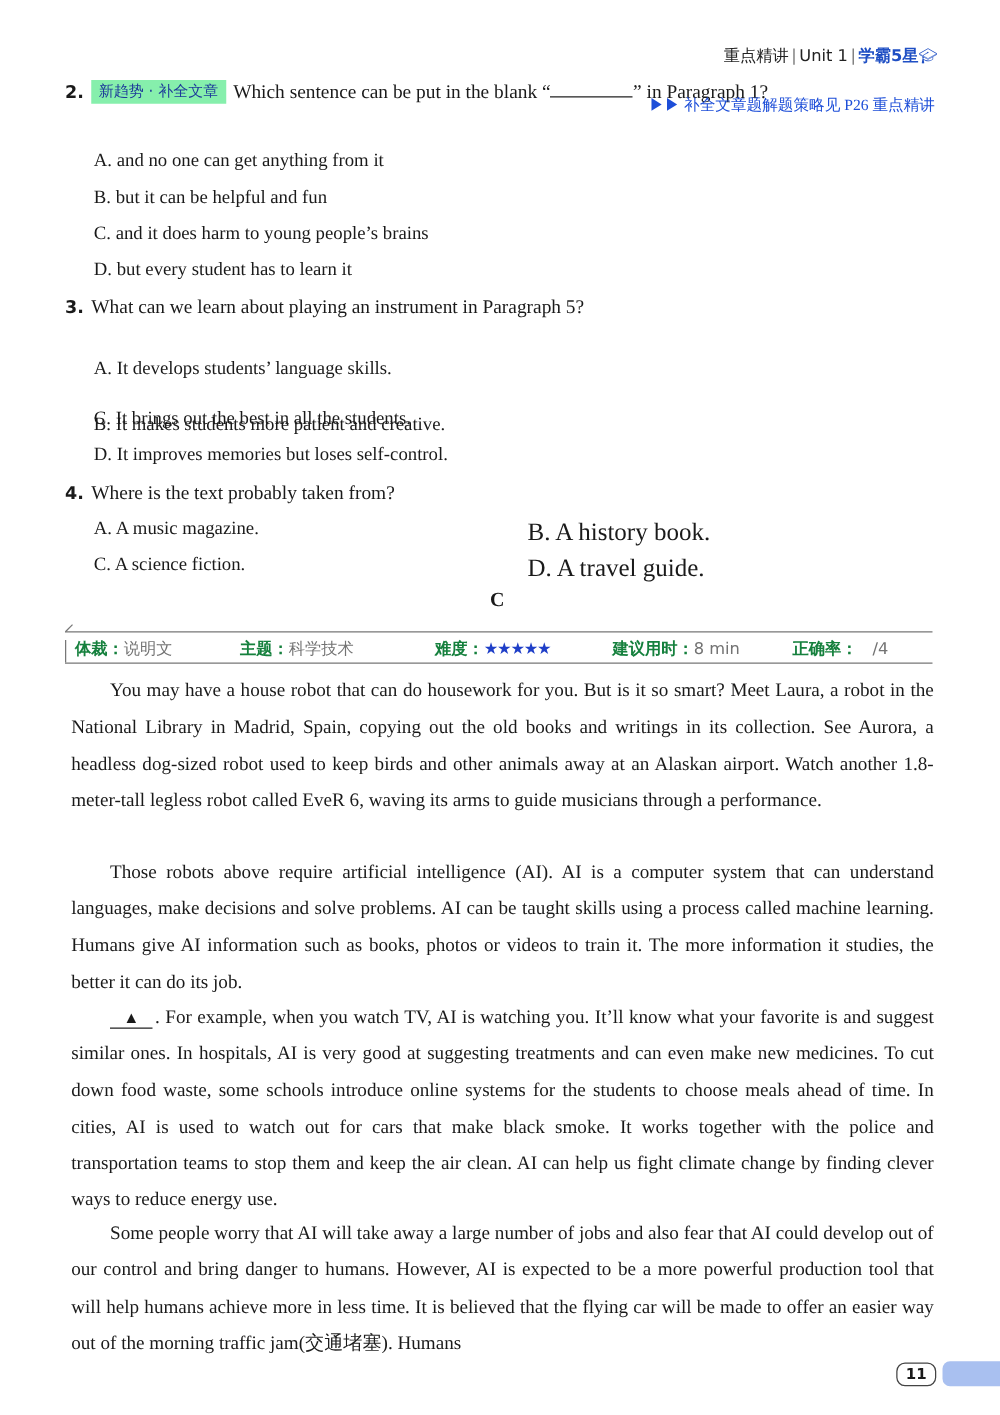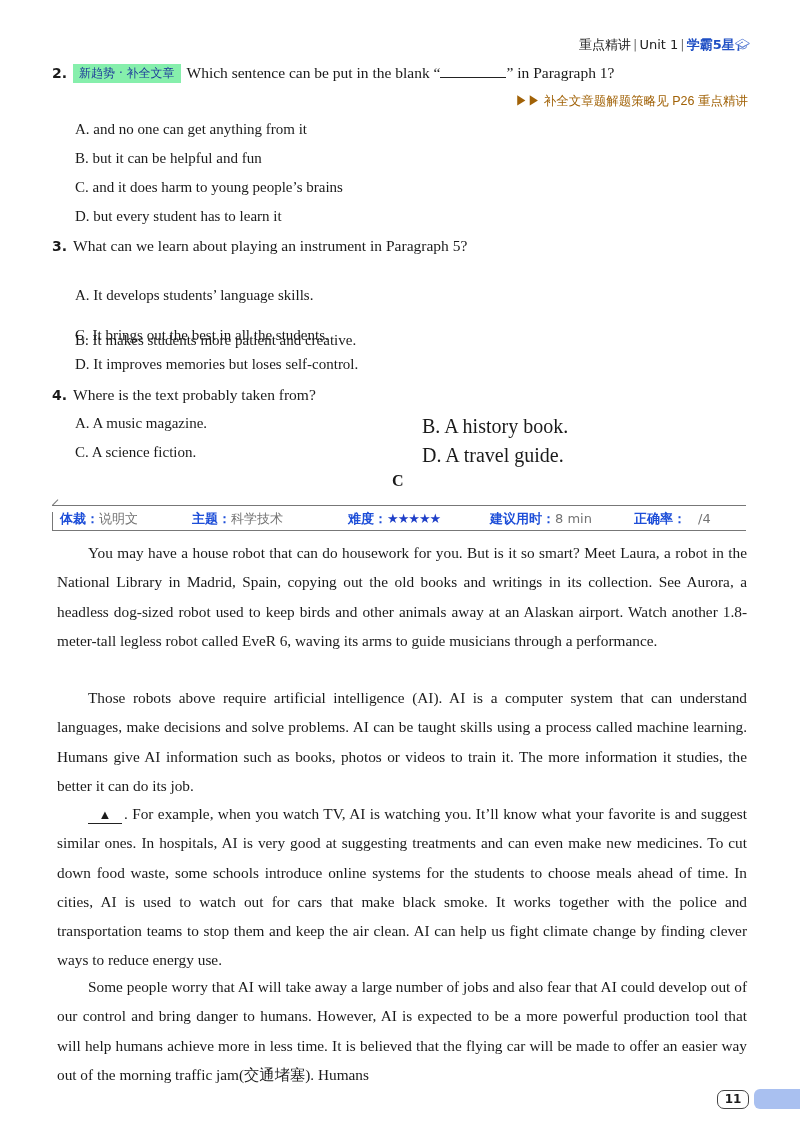--- a/index.html
+++ b/index.html
@@ -19,43 +19,43 @@
     .header .cap { color: #1f4fc4; font-size: 12px; }
     .q { left: 52px; font-size: 15.5px; white-space: nowrap; }
     .qnum { font-family: "DejaVu Sans", sans-serif; font-weight: bold; font-size: 14px; margin-right: 6px; }
     .tag {
       display: inline-block; background: #86efac; color: #1d3a9a;
       font-family: "DejaVu Sans", sans-serif; font-size: 12px;
       padding: 1px 6px; margin-right: 6px; vertical-align: 1px;
     }
     .blank { display: inline-block; width: 66px; border-bottom: 1px solid #222; height: 12px; }
     .hint {
-      right: 52px; top: 93px; font-size: 12.5px; color: #a16207;
-      font-family: Liberation Sans, sans-serif; white-space: nowrap;
+      right: 52px; top: 76px; font-size: 12.5px; color: #1d4ed8;
+      font-family: Liberation Serif, serif; white-space: nowrap;
     }
     .opt { left: 75px; font-size: 15px; white-space: nowrap; }
     .opt2 { left: 422px; font-size: 20px; white-space: nowrap; }
     .section-letter { left: 392px; top: 472px; font-size: 16px; font-weight: bold; }
     .infobox {
       left: 52px; top: 505px; width: 694px; height: 26px;
       border-top: 1.5px solid #777; border-bottom: 1.5px solid #777;
       box-sizing: border-box;
       font-size: 13px; display: flex; align-items: center;
       font-family: "DejaVu Sans", sans-serif;
     }
     .infobox::before {
       content: ""; position: absolute; left: 0; top: 6px; bottom: 0;
       border-left: 1.5px solid #777;
     }
     .infobox::after {
       content: ""; position: absolute; left: 0; top: -1px; width: 8px; height: 8px;
       border-top: 1.5px solid #777; transform: rotate(-45deg); transform-origin: left top;
     }
     .info-item { position: absolute; top: 4px; white-space: nowrap; }
-    .info-label { color: #1d4ed8; font-weight: bold; }
+    .info-label { color: #15803d; font-weight: bold; }
     .info-value { color: #737373; }
     .stars { color: #1f3fc8; letter-spacing: -1px; }
     .para {
       left: 57px; width: 690px; font-size: 15.3px; line-height: 29.3px;
       text-align: justify; font-family: "Liberation Serif", serif;
     }
     .para .indent { display: inline-block; width: 31px; }
     .tri-blank {
       display: inline-block; width: 34px; border-bottom: 1px solid #222;
       text-align: center; line-height: 16px; font-size: 13px; margin-right: 2px;

